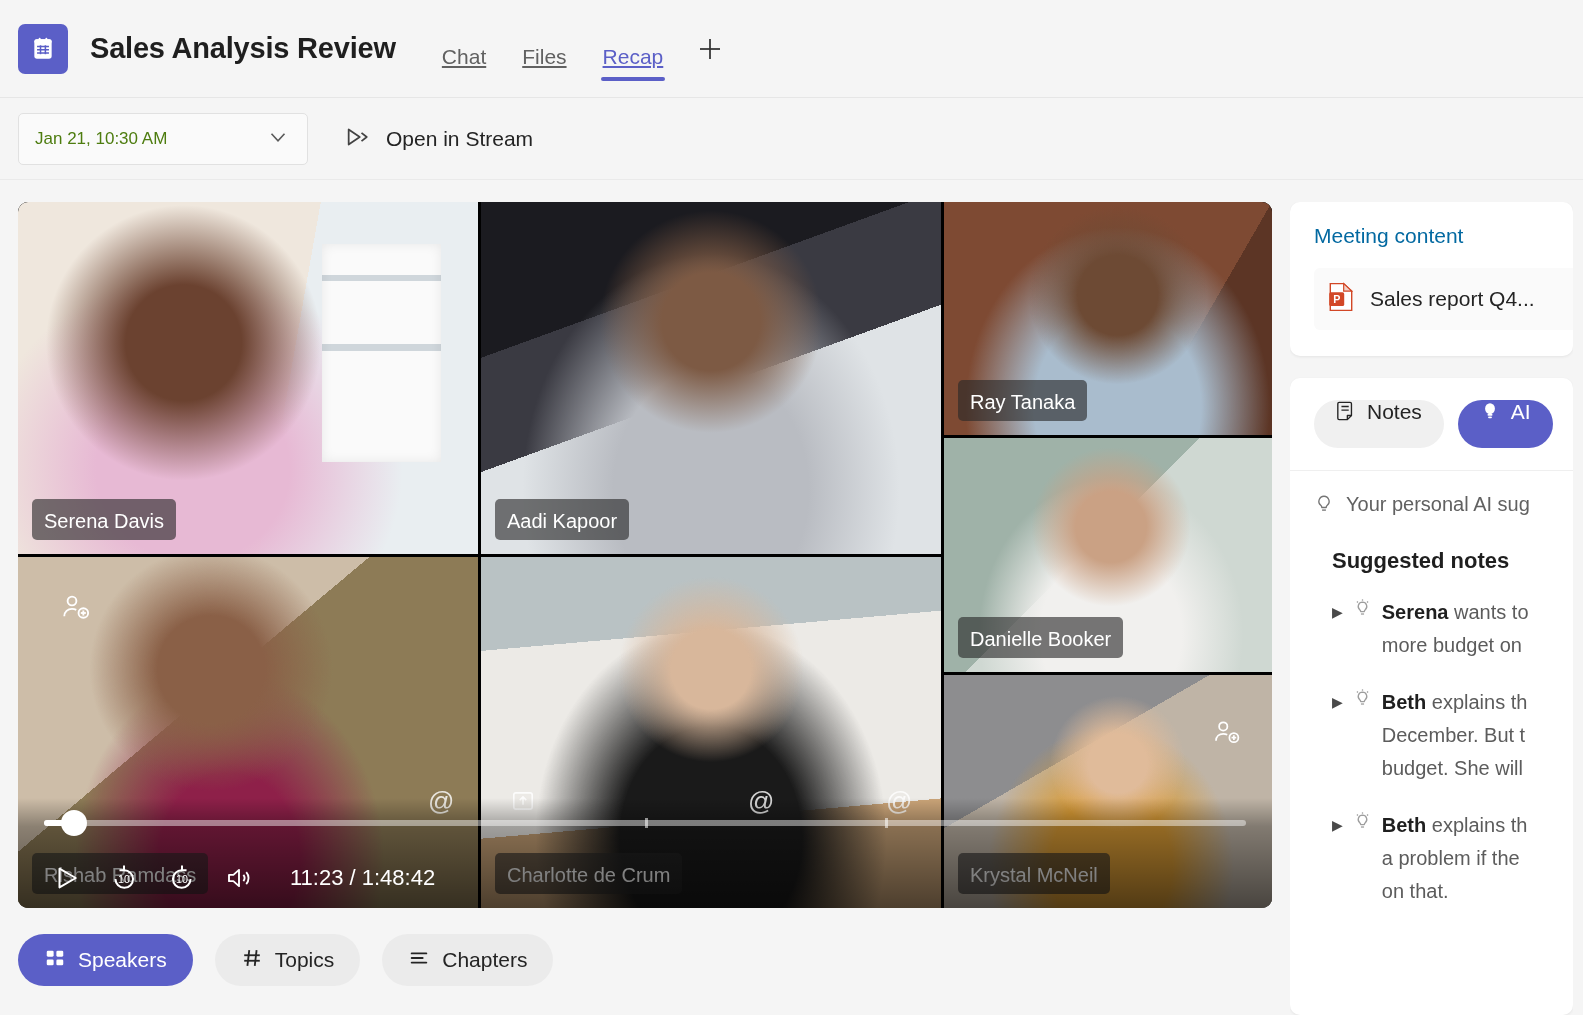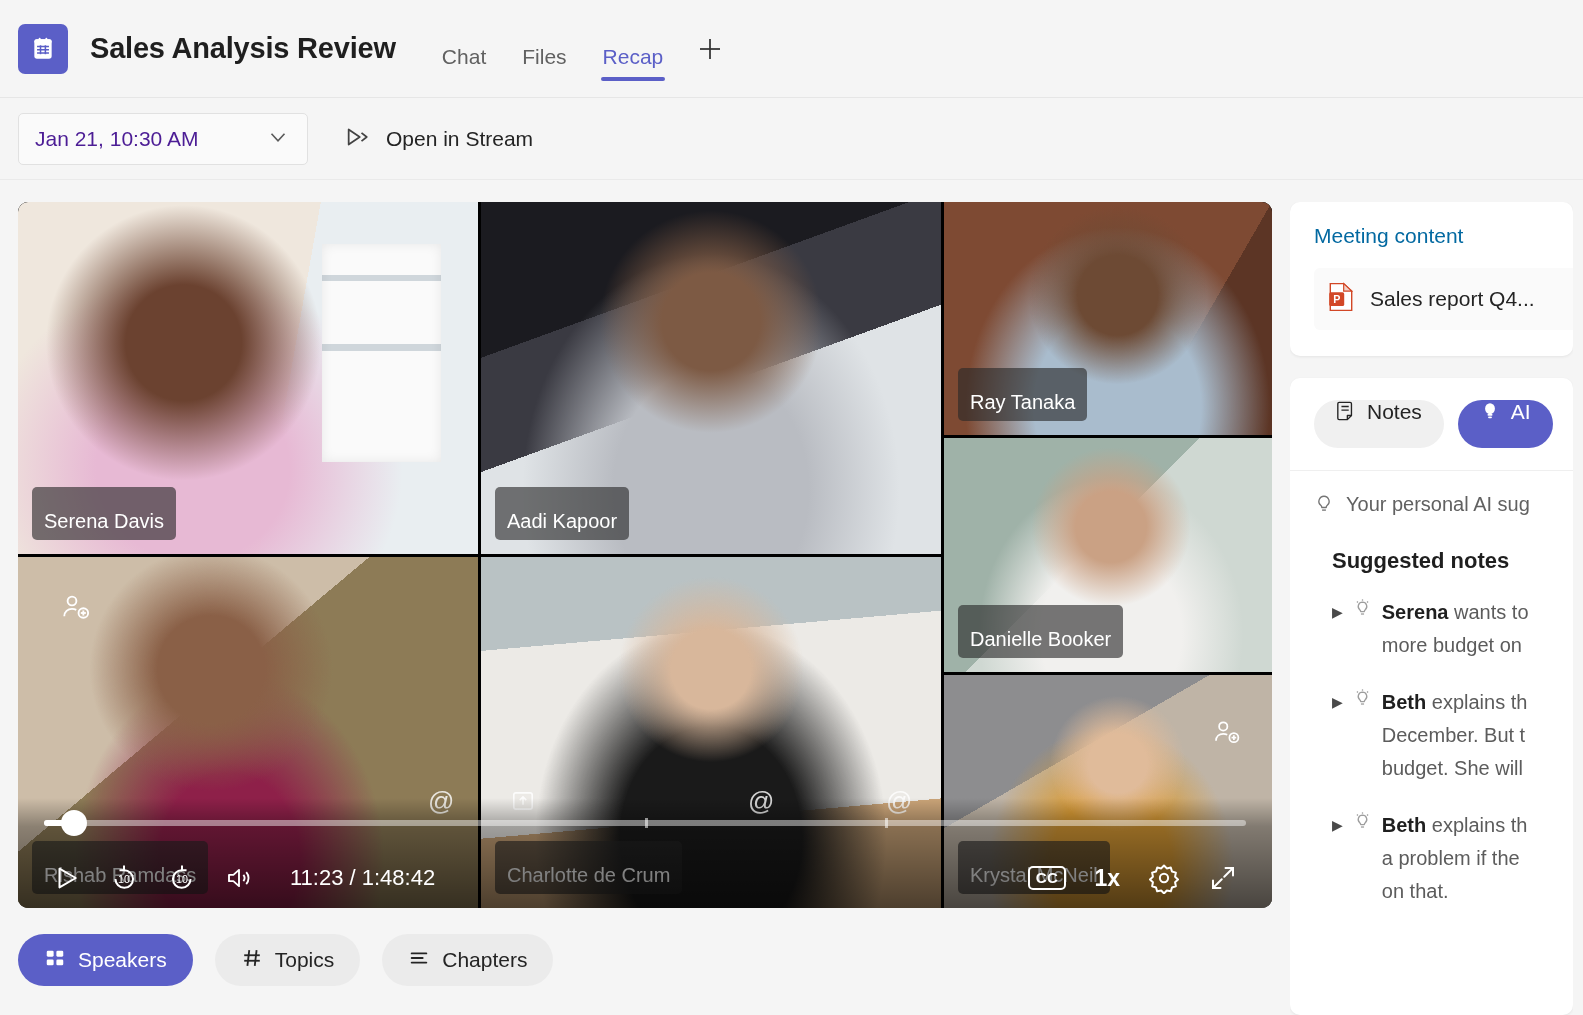--- a/index.html
+++ b/index.html
@@ -44,20 +44,21 @@
   }
   .tab {
     font-size: 21px;
     color: #616161;
     padding: 0 18px;
     height: 81px;
     line-height: 98px;
     position: relative;
     white-space: nowrap;
     cursor: pointer;
+    text-decoration: underline;
   }
   .tab.active { color: #5b5fc7; }
   .tab.active:after {
     content: "";
     position: absolute;
     left: 16px; right: 16px; bottom: 8px;
     height: 4px; border-radius: 2px;
     background: #5b5fc7;
   }
   .tab-add {
@@ -81,21 +82,21 @@
     min-width: 290px;
     background: #fafafa;
     border: 1px solid #e1e1e1;
     border-radius: 5px;
     display: flex;
     align-items: center;
     justify-content: space-between;
     padding: 0 16px;
     cursor: pointer;
   }
-  .date-select .label { font-size: 21px; color: #4c1d95; white-space: nowrap; }
+  .date-select .label { font-size: 17px; color: #4d7c0f; white-space: nowrap; }
   .chev { margin-left: 20px; color: #5a5a5a; }
   .open-stream {
     display: flex; align-items: center; gap: 14px;
     margin-left: 36px; cursor: pointer;
   }
   .open-stream .label { font-size: 21px; color: #242424; white-space: nowrap; }
 
   
   .main {
     display: flex;
@@ -122,21 +123,21 @@
     gap: 3px;
     background: #000;
   }
   .tile { position: relative; overflow: hidden; background: #2a2a2a; }
   .tile .name {
     position: absolute;
     left: 14px; bottom: 14px;
     background: rgba(40,40,40,0.62);
     color: #fff;
     font-size: 20px;
-    padding: 23px 12px 7px;
+    padding: 11px 12px 7px;
     border-radius: 5px;
     white-space: nowrap;
   }
   .col3-stack {
     grid-column: 3; grid-row: 1 / span 2;
     display: grid; grid-template-rows: 1fr 1fr 1fr; gap: 3px;
   }
 
   
   .v-serena { background:
@@ -466,38 +467,20 @@
           <span class="ctl-btn">
             <svg width="30" height="30" viewBox="0 0 24 24" fill="none" stroke="#fff" stroke-width="1.5" stroke-linejoin="round">
               <path d="M4 9.5 H7.5 L12 5.5 V18.5 L7.5 14.5 H4 Z"></path>
               <path d="M15.5 9.5 A4 4 0 0 1 15.5 14.5"></path>
               <path d="M17.8 7.2 A7.2 7.2 0 0 1 17.8 16.8"></path>
             </svg>
           </span>
           <span class="time">11:23 / 1:48:42</span>
         </div>
 
-        <div class="ctl-right">
-          <span class="cc-box">CC</span>
-          <span class="speed">1x</span>
-          <span class="ctl-btn">
-            <svg width="32" height="32" viewBox="0 0 24 24" fill="none" stroke="#fff" stroke-width="1.5" stroke-linejoin="round">
-              <circle cx="12" cy="12" r="3.1"></circle>
-              <path d="M12 2.6 l2.1 2.2 3-0.6 0.9 2.9 2.9 0.9 -0.6 3 2.2 2.1 -2.2 2.1 0.6 3 -2.9 0.9 -0.9 2.9 -3 -0.6 -2.1 2.2 -2.1 -2.2 -3 0.6 -0.9 -2.9 -2.9 -0.9 0.6 -3 -2.2 -2.1 2.2 -2.1 -0.6 -3 2.9 -0.9 0.9 -2.9 3 0.6 Z"></path>
-            </svg>
-          </span>
-          <span class="ctl-btn">
-            <svg width="30" height="30" viewBox="0 0 24 24" fill="none" stroke="#fff" stroke-width="1.6" stroke-linecap="round">
-              <polyline points="14,4 20,4 20,10"></polyline>
-              <polyline points="10,20 4,20 4,14"></polyline>
-              <line x1="20" y1="4" x2="13" y2="11"></line>
-              <line x1="4" y1="20" x2="11" y2="13"></line>
-            </svg>
-          </span>
-        </div>
       </div>
     </div>
 
     <div class="pill-row">
       <div class="pill active">
         <span>
           <svg width="22" height="22" viewBox="0 0 24 24" fill="#fff">
             <rect x="3" y="4" width="7.5" height="6.5" rx="1.4"></rect>
             <rect x="13.5" y="4" width="7.5" height="6.5" rx="1.4"></rect>
             <rect x="3" y="13.5" width="7.5" height="6.5" rx="1.4"></rect>

